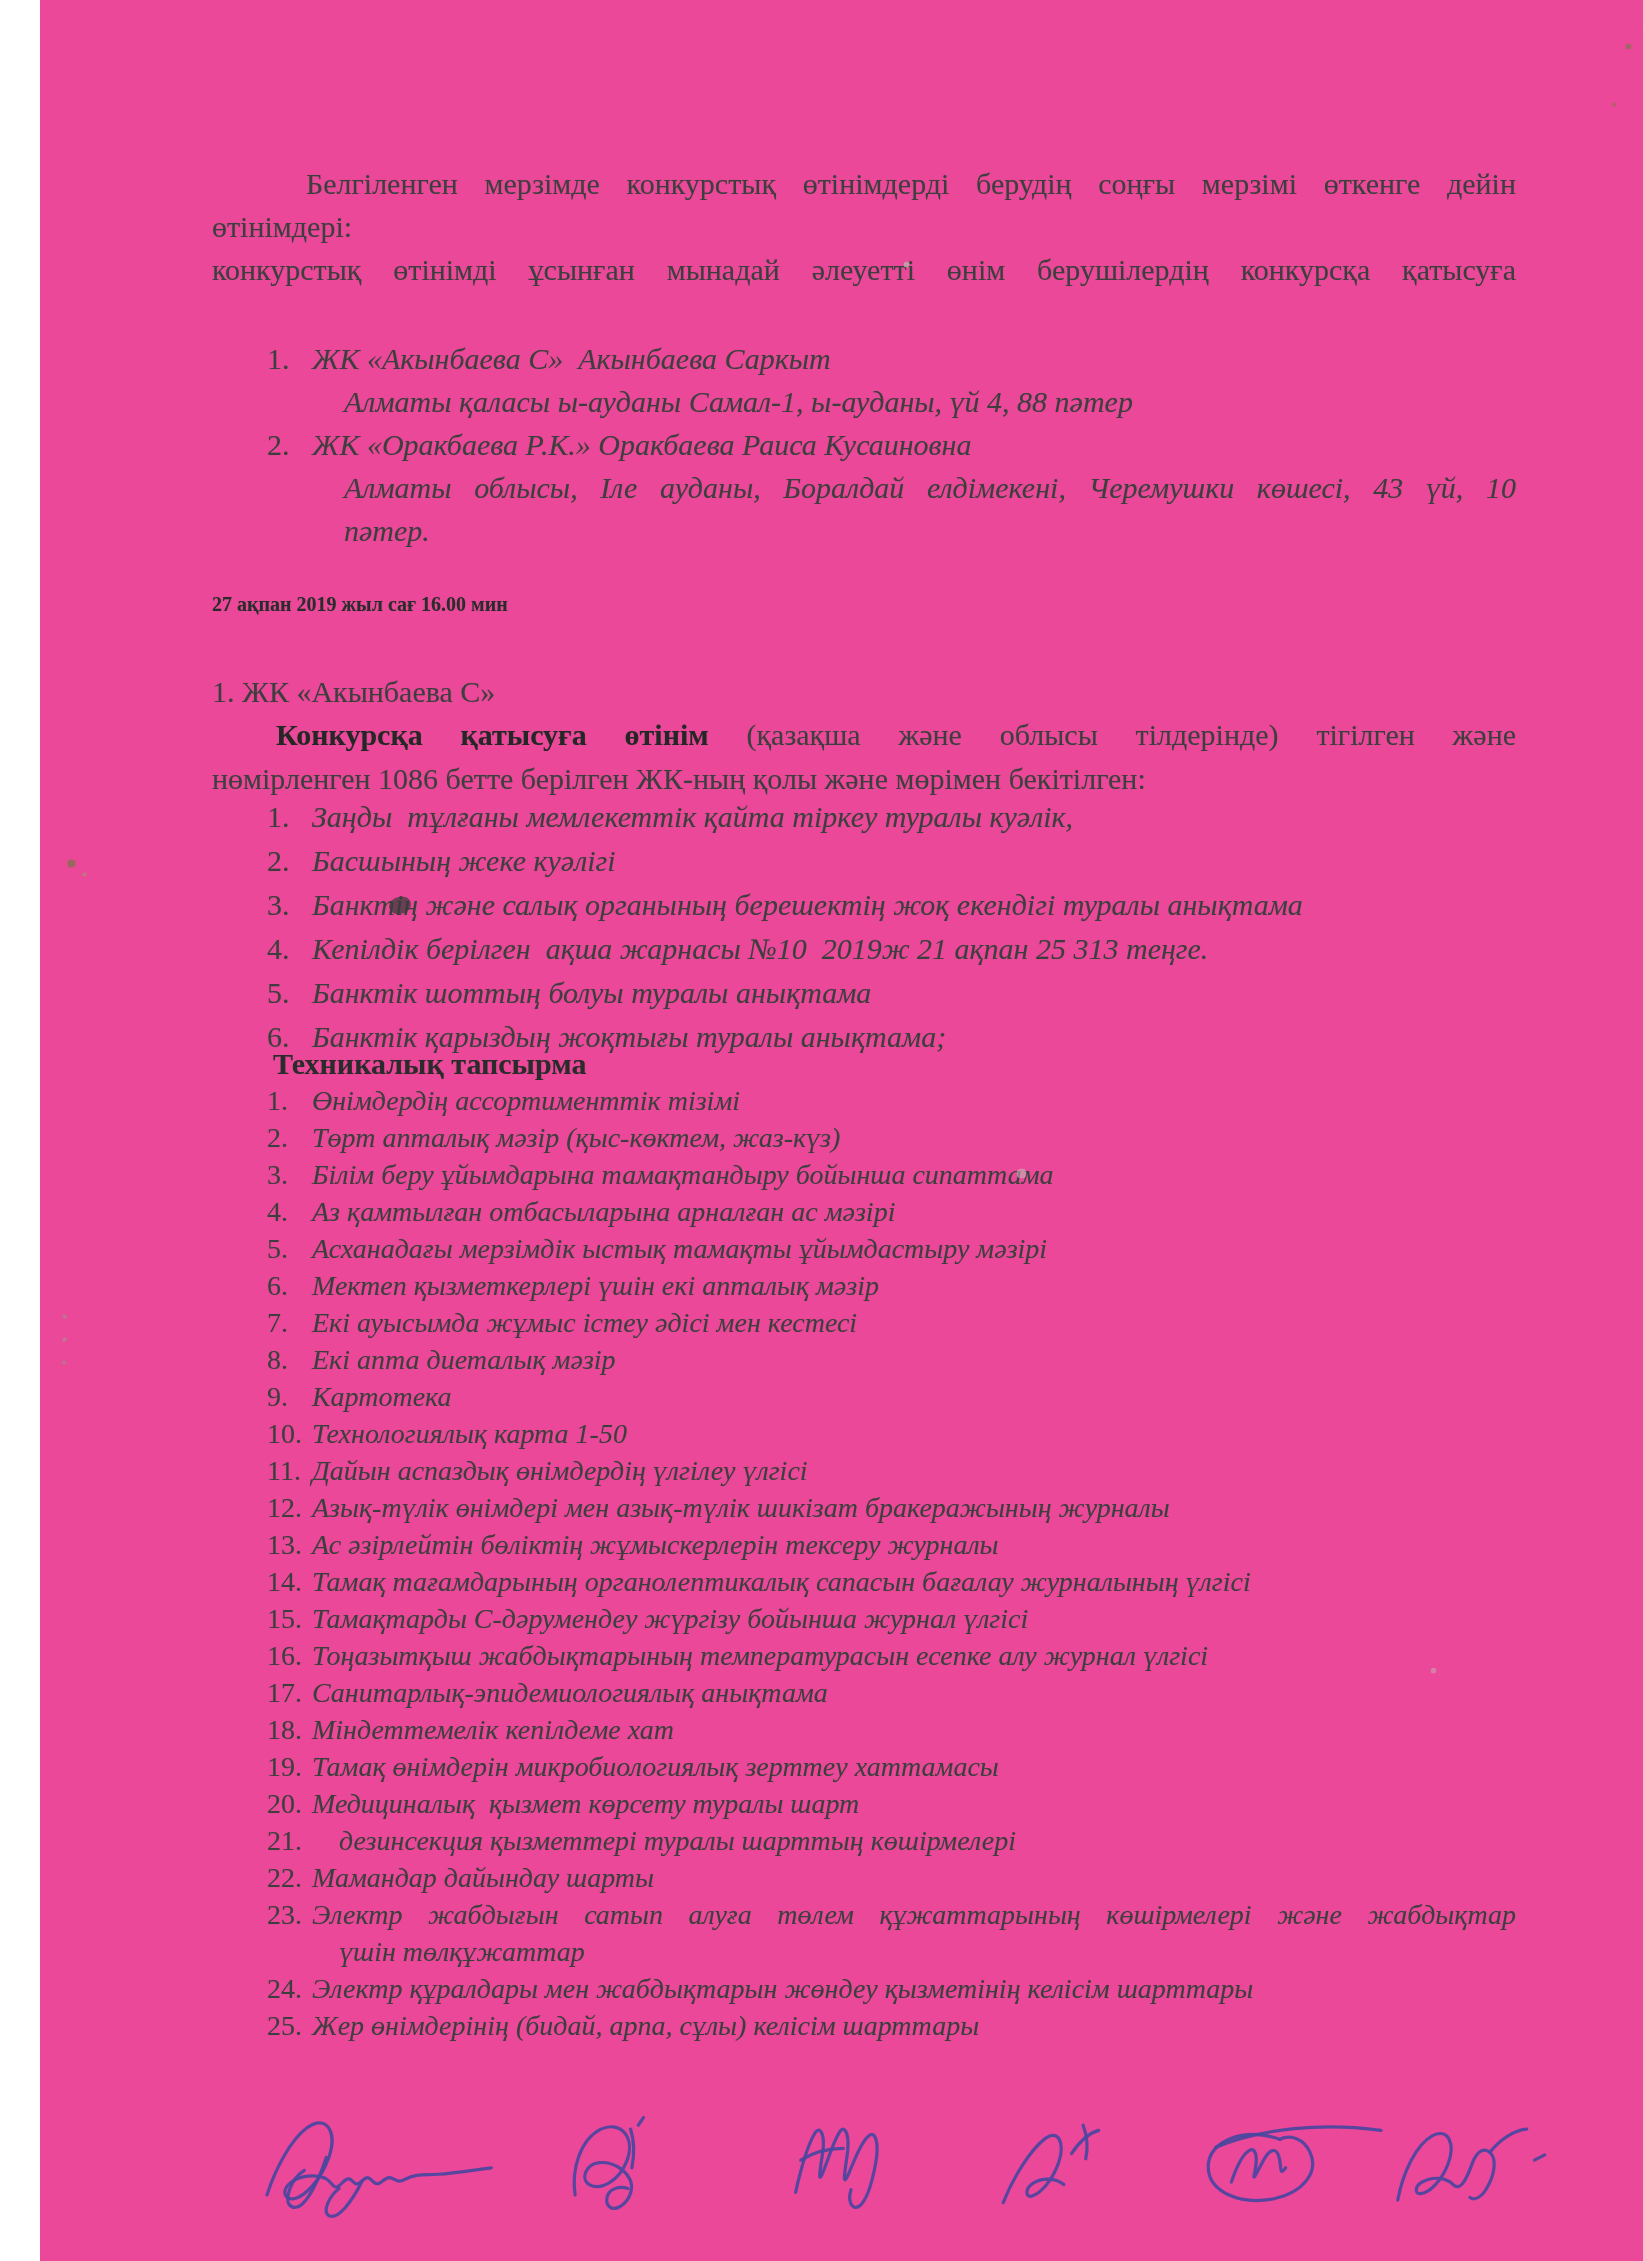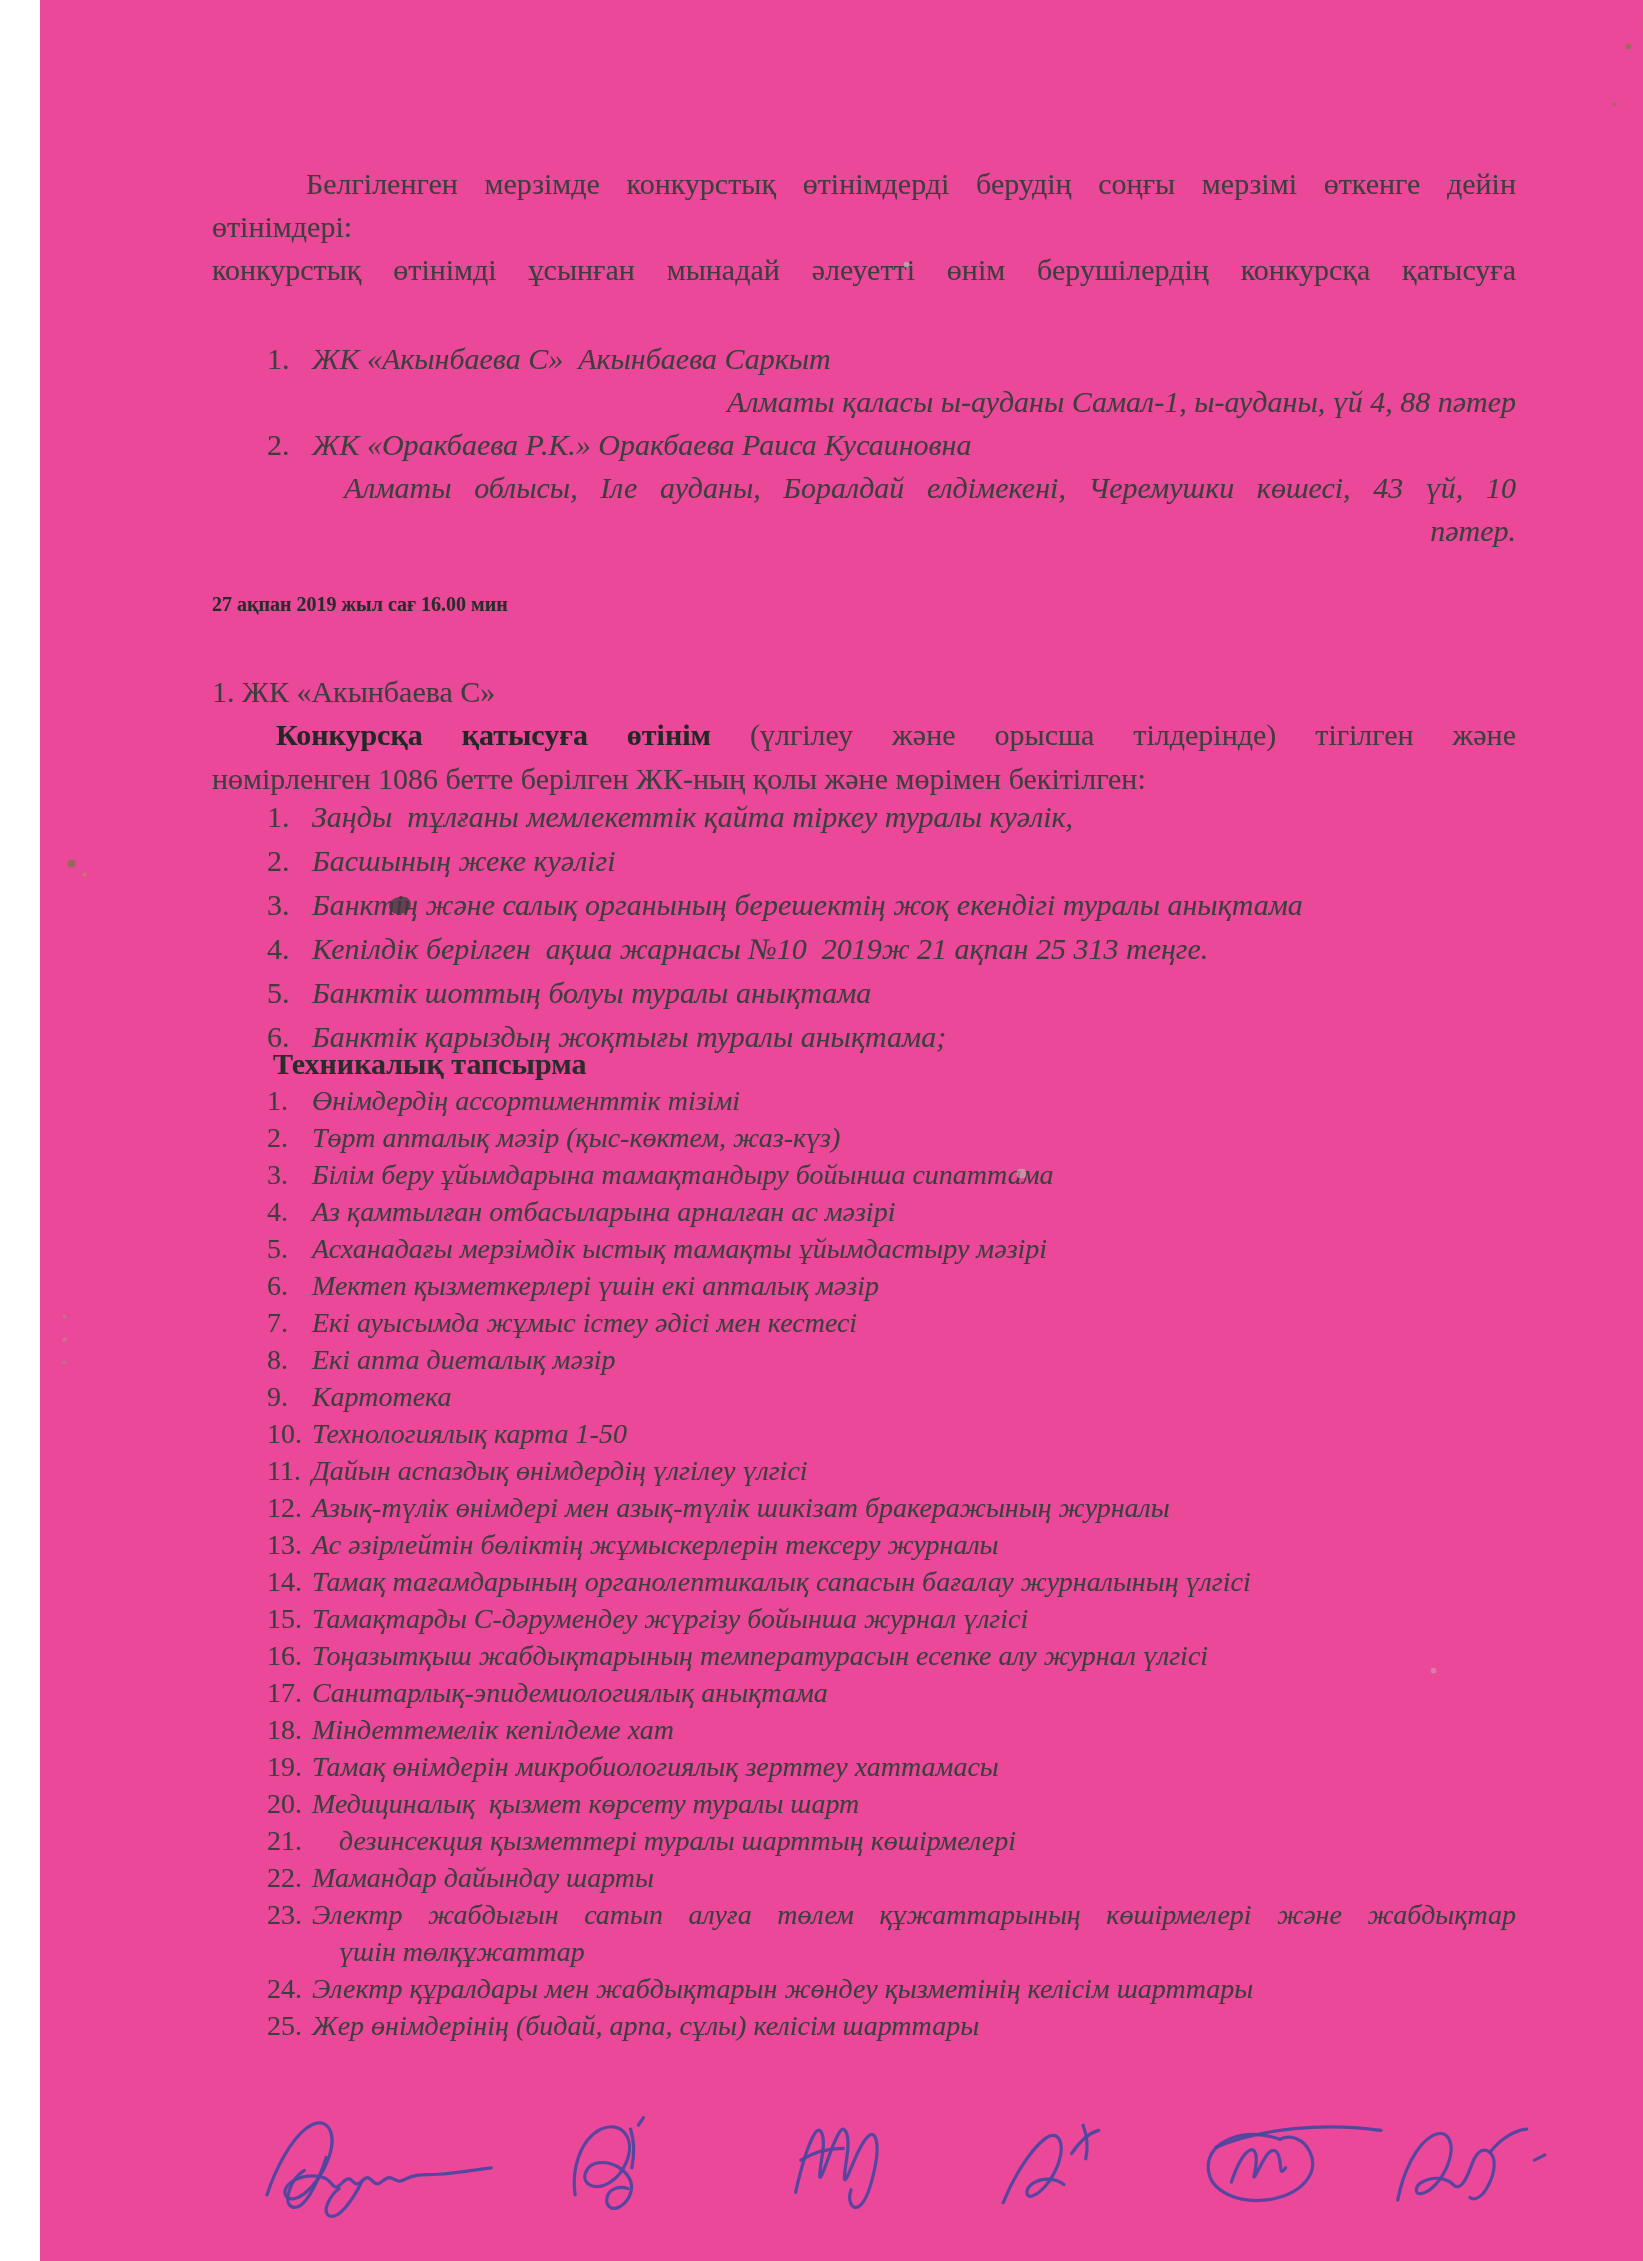--- a/index.html
+++ b/index.html
@@ -17,21 +17,21 @@
   .line{white-space:normal;}
   .jfull{text-align:justify;text-align-last:justify;}
   
   #p1{top:162px;left:172px;width:1304px;font-size:30px;line-height:43px;}
   #p1 .ind{text-indent:94px;}
   
   #listA{top:337px;left:227px;width:1249px;font-size:30px;line-height:43px;}
   .li-row{display:flex;align-items:flex-start;}
   .num{flex:0 0 45px;}
   .txt{flex:1;min-width:0;font-style:italic;}
-  #listA .cont{padding-left:32px;text-align:right;}
+  #listA .cont{padding-left:32px;}
   
   #date{top:583px;left:172px;font-size:20px;line-height:43px;font-weight:bold;color:#2b2b2b;}
   
   #h2{top:670px;left:172px;font-size:30px;line-height:43px;text-align:center;}
   
   #p2{top:713px;left:172px;width:1304px;font-size:30px;line-height:44px;}
   #p2 .ind2{text-indent:64px;}
   #p2 b{color:#262626;}
   
   #listB{top:795px;left:227px;width:1249px;font-size:30px;line-height:44px;}
@@ -91,21 +91,21 @@
           <div class="line cont">пәтер.</div>
         </div>
       </div>
     </div>
 
   <div class="block" id="date">27 ақпан 2019 жыл сағ 16.00 мин</div>
 
   <div class="block" id="h2">1. ЖК «Акынбаева С»</div>
 
   <div class="block" id="p2">
-    <div class="line jfull ind2"><b>Конкурсқа қатысуға өтінім</b> <span>(үлгілеу және орысша тілдерінде) тігілген және</span></div>
+    <div class="line jfull ind2"><b>Конкурсқа қатысуға өтінім</b> <span>(қазақша және облысы тілдерінде) тігілген және</span></div>
     <div class="line">нөмірленген 1086 бетте берілген ЖК-ның қолы және мөрімен бекітілген:</div>
   </div>
 
   <div class="block" id="listB">
       <div class="li-row">
         <div class="num">1.</div>
         <div class="txt">
           <div class="line">Заңды&nbsp; тұлғаны мемлекеттік қайта тіркеу туралы куәлік,</div>
         </div>
       </div>

